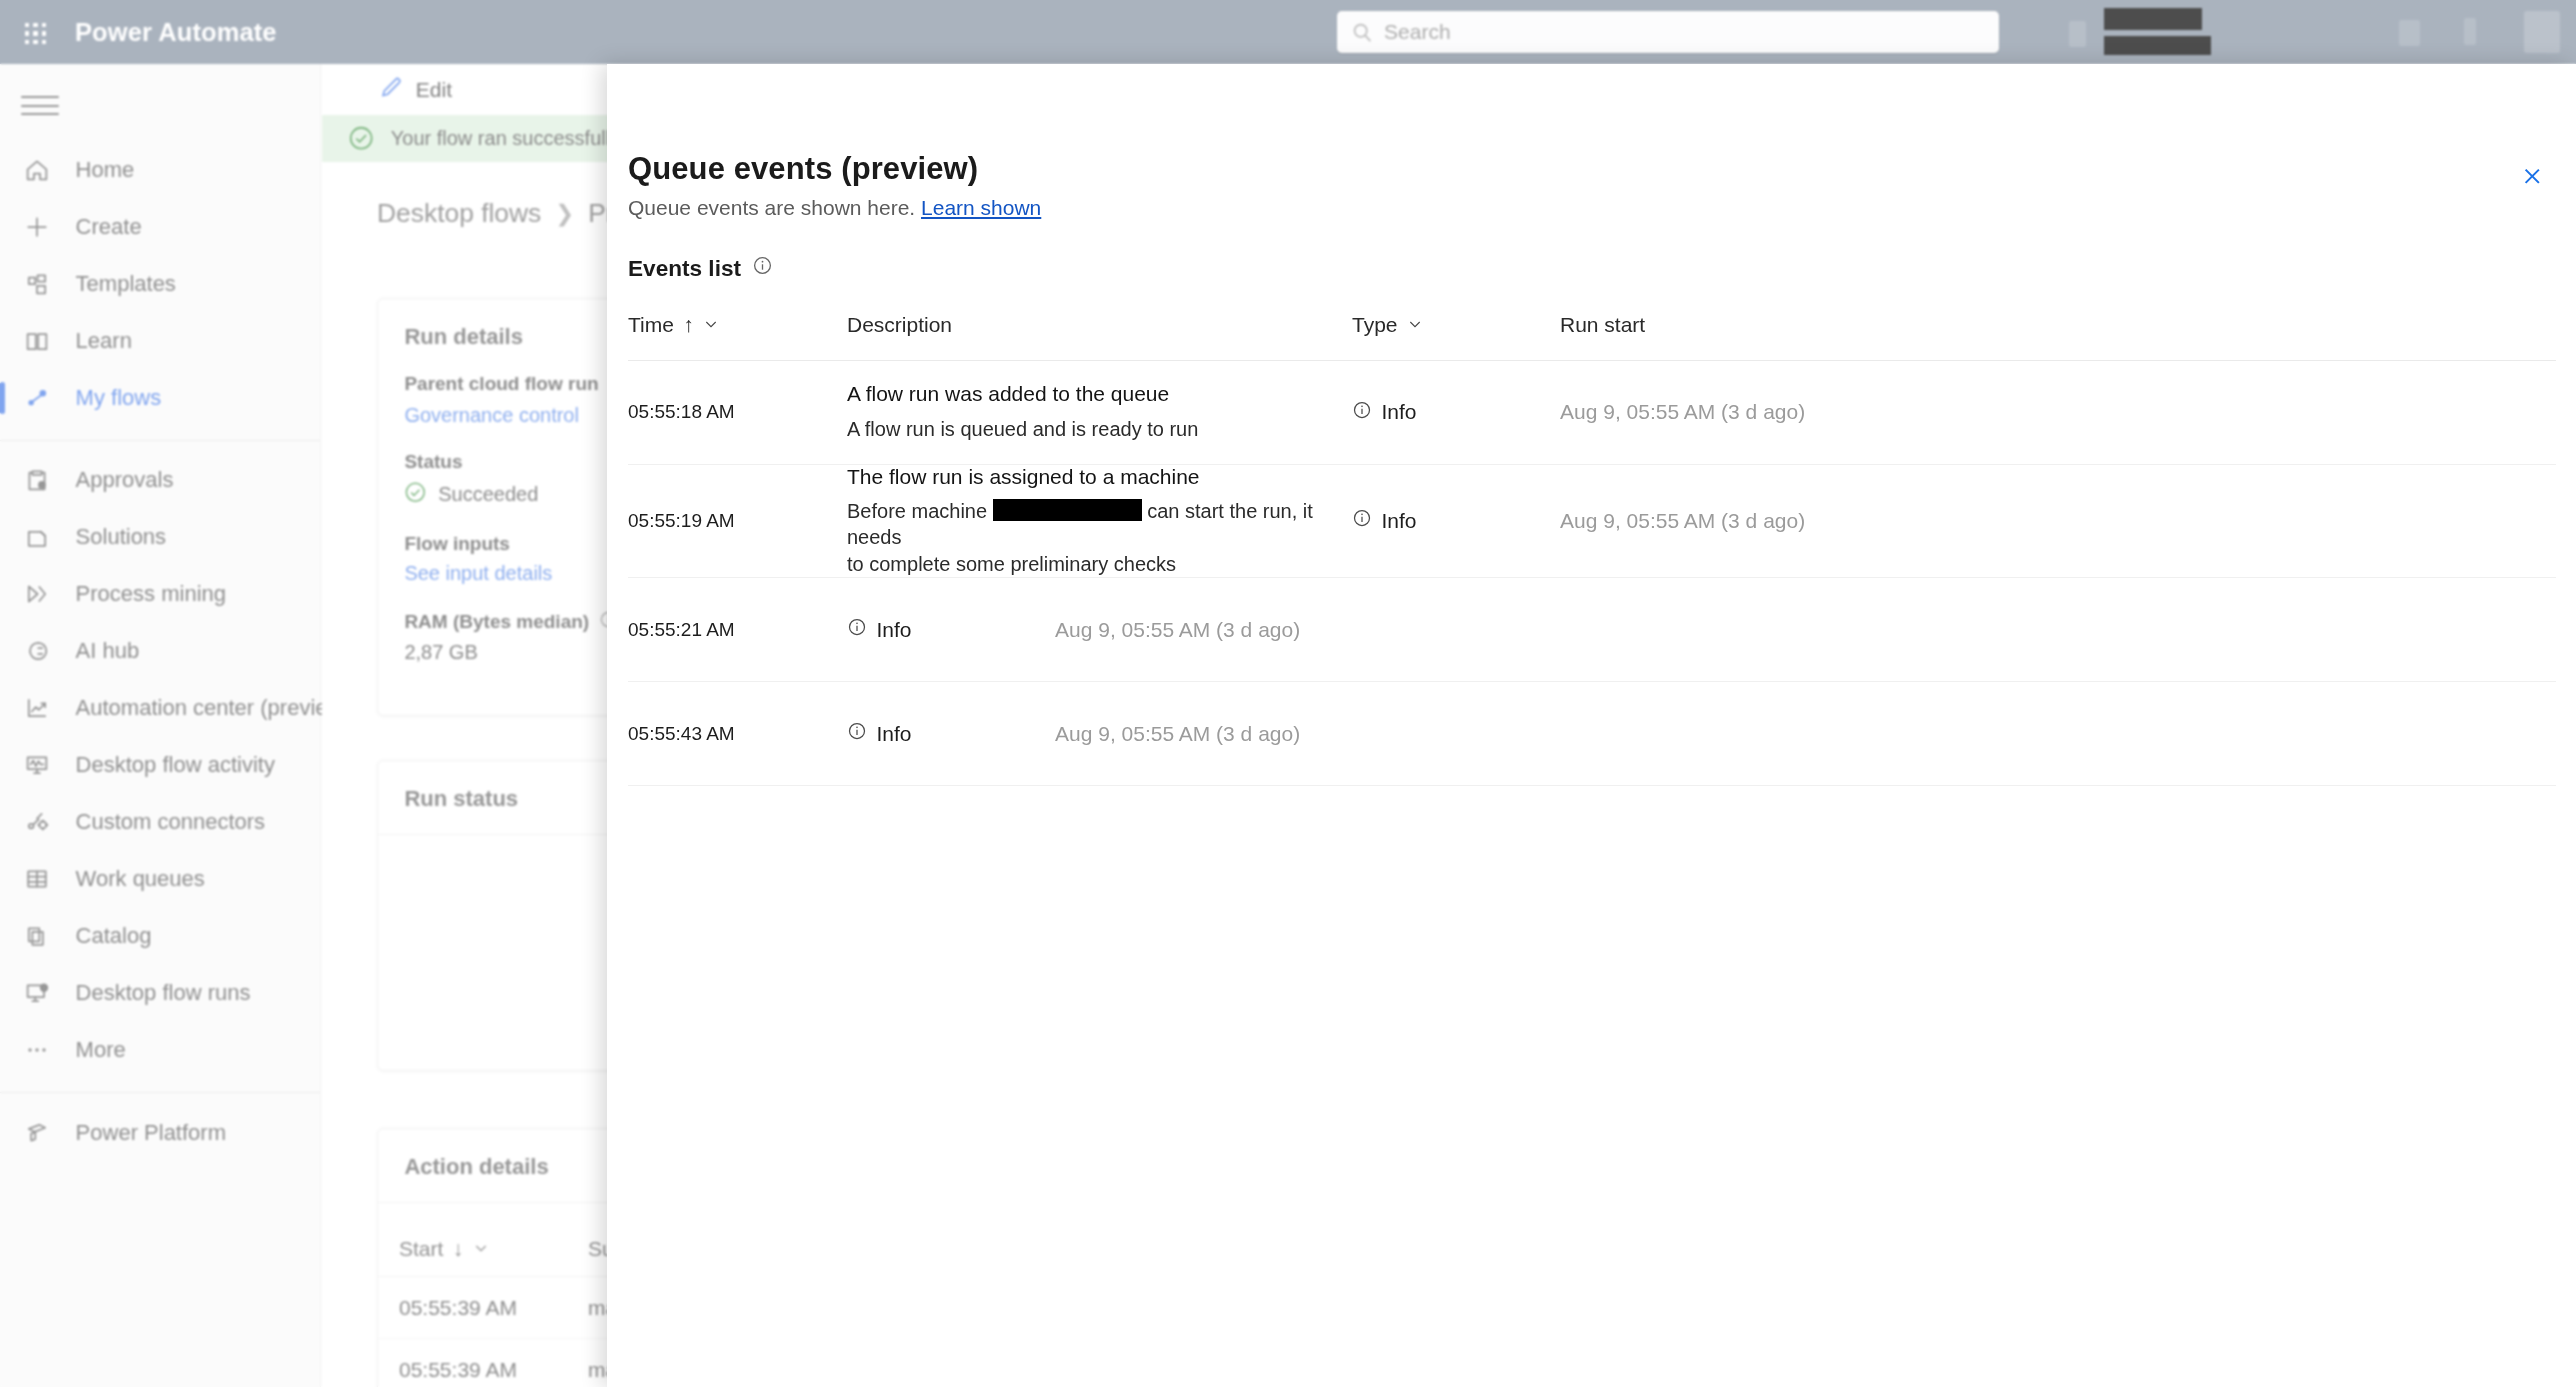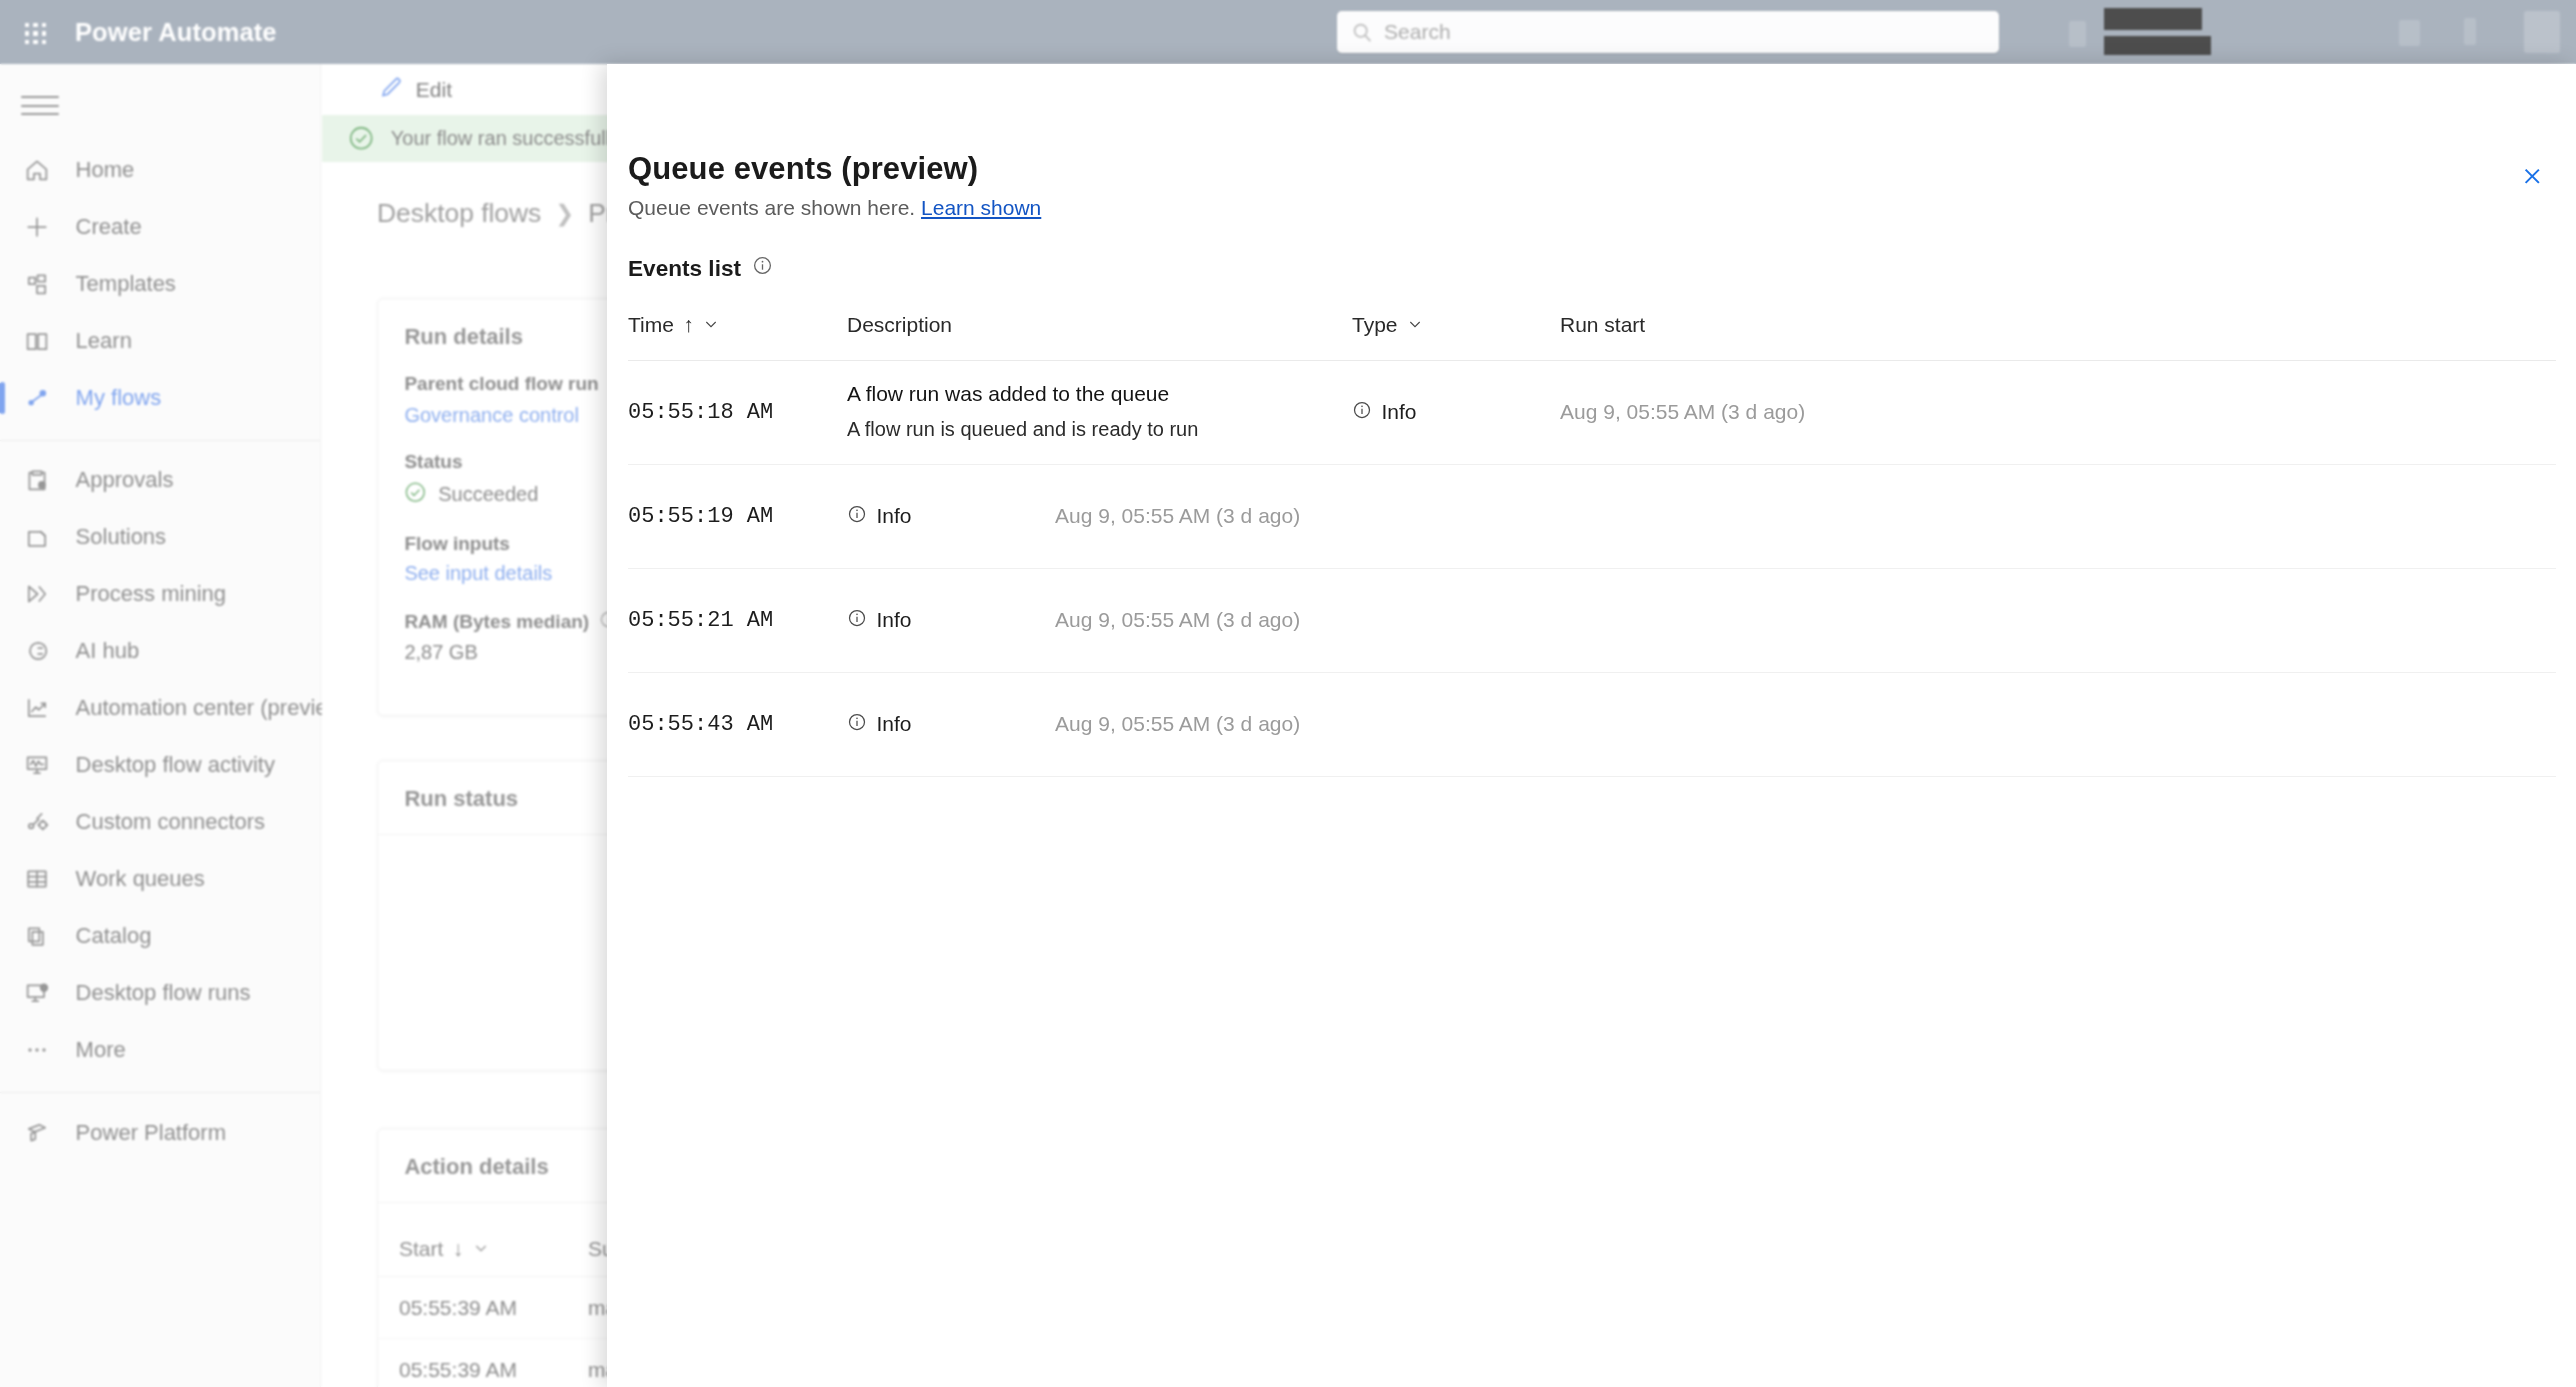--- a/index.html
+++ b/index.html
@@ -391,21 +391,21 @@
   .col-type { width: 208px; flex: none; }
   .col-run  { flex: 1; }
 
   .ev-row {
     display: flex;
     align-items: center;
     min-height: 104px;
     border-bottom: 0.9px solid #f0f0f0;
     cursor: pointer;
   }
-  .ev-time { font-size: 22px; color: #1d1d1d; font-family: Liberation Mono, monospace; }
+  .ev-time { font-size: 19px; color: #1d1d1d; }
   .ev-desc-title {
     font-size: 21px;
     font-weight: 400;
     color: #141414;
     margin-bottom: 9.4px;
   }
   .ev-desc-body {
     font-size: 20px;
     color: #2b2b2b;
     line-height: 1.32;
@@ -829,20 +829,24 @@
                   <circle cx="12" cy="12" r="9"></circle>
                   <path d="M12 10.6v6.2"></path>
                   <circle cx="12" cy="7.6" r="1" fill="currentColor" stroke="none"></circle>
                 </svg></span>
               <span>Info</span>
             </div>
             <div class="col-run ev-run">Aug 9, 05:55 AM (3 d ago)</div>
           </div>
           <div class="ev-row">
             <div class="col-time ev-time">05:55:19 AM</div>
+            <div class="col-desc">
+              <div class="ev-desc-title">The flow run is assigned to a machine</div>
+              <div class="ev-desc-body"><span>Before machine </span><span class="redact-inline" style="width:149px"></span><span> can start the run, it needs</span><div>to complete some preliminary checks</div></div>
+            </div>
             <div class="col-type ev-type">
               <span><svg viewBox="0 0 24 24" fill="none" stroke="currentColor" stroke-width="1.5">
                   <circle cx="12" cy="12" r="9"></circle>
                   <path d="M12 10.6v6.2"></path>
                   <circle cx="12" cy="7.6" r="1" fill="currentColor" stroke="none"></circle>
                 </svg></span>
               <span>Info</span>
             </div>
             <div class="col-run ev-run">Aug 9, 05:55 AM (3 d ago)</div>
           </div>

